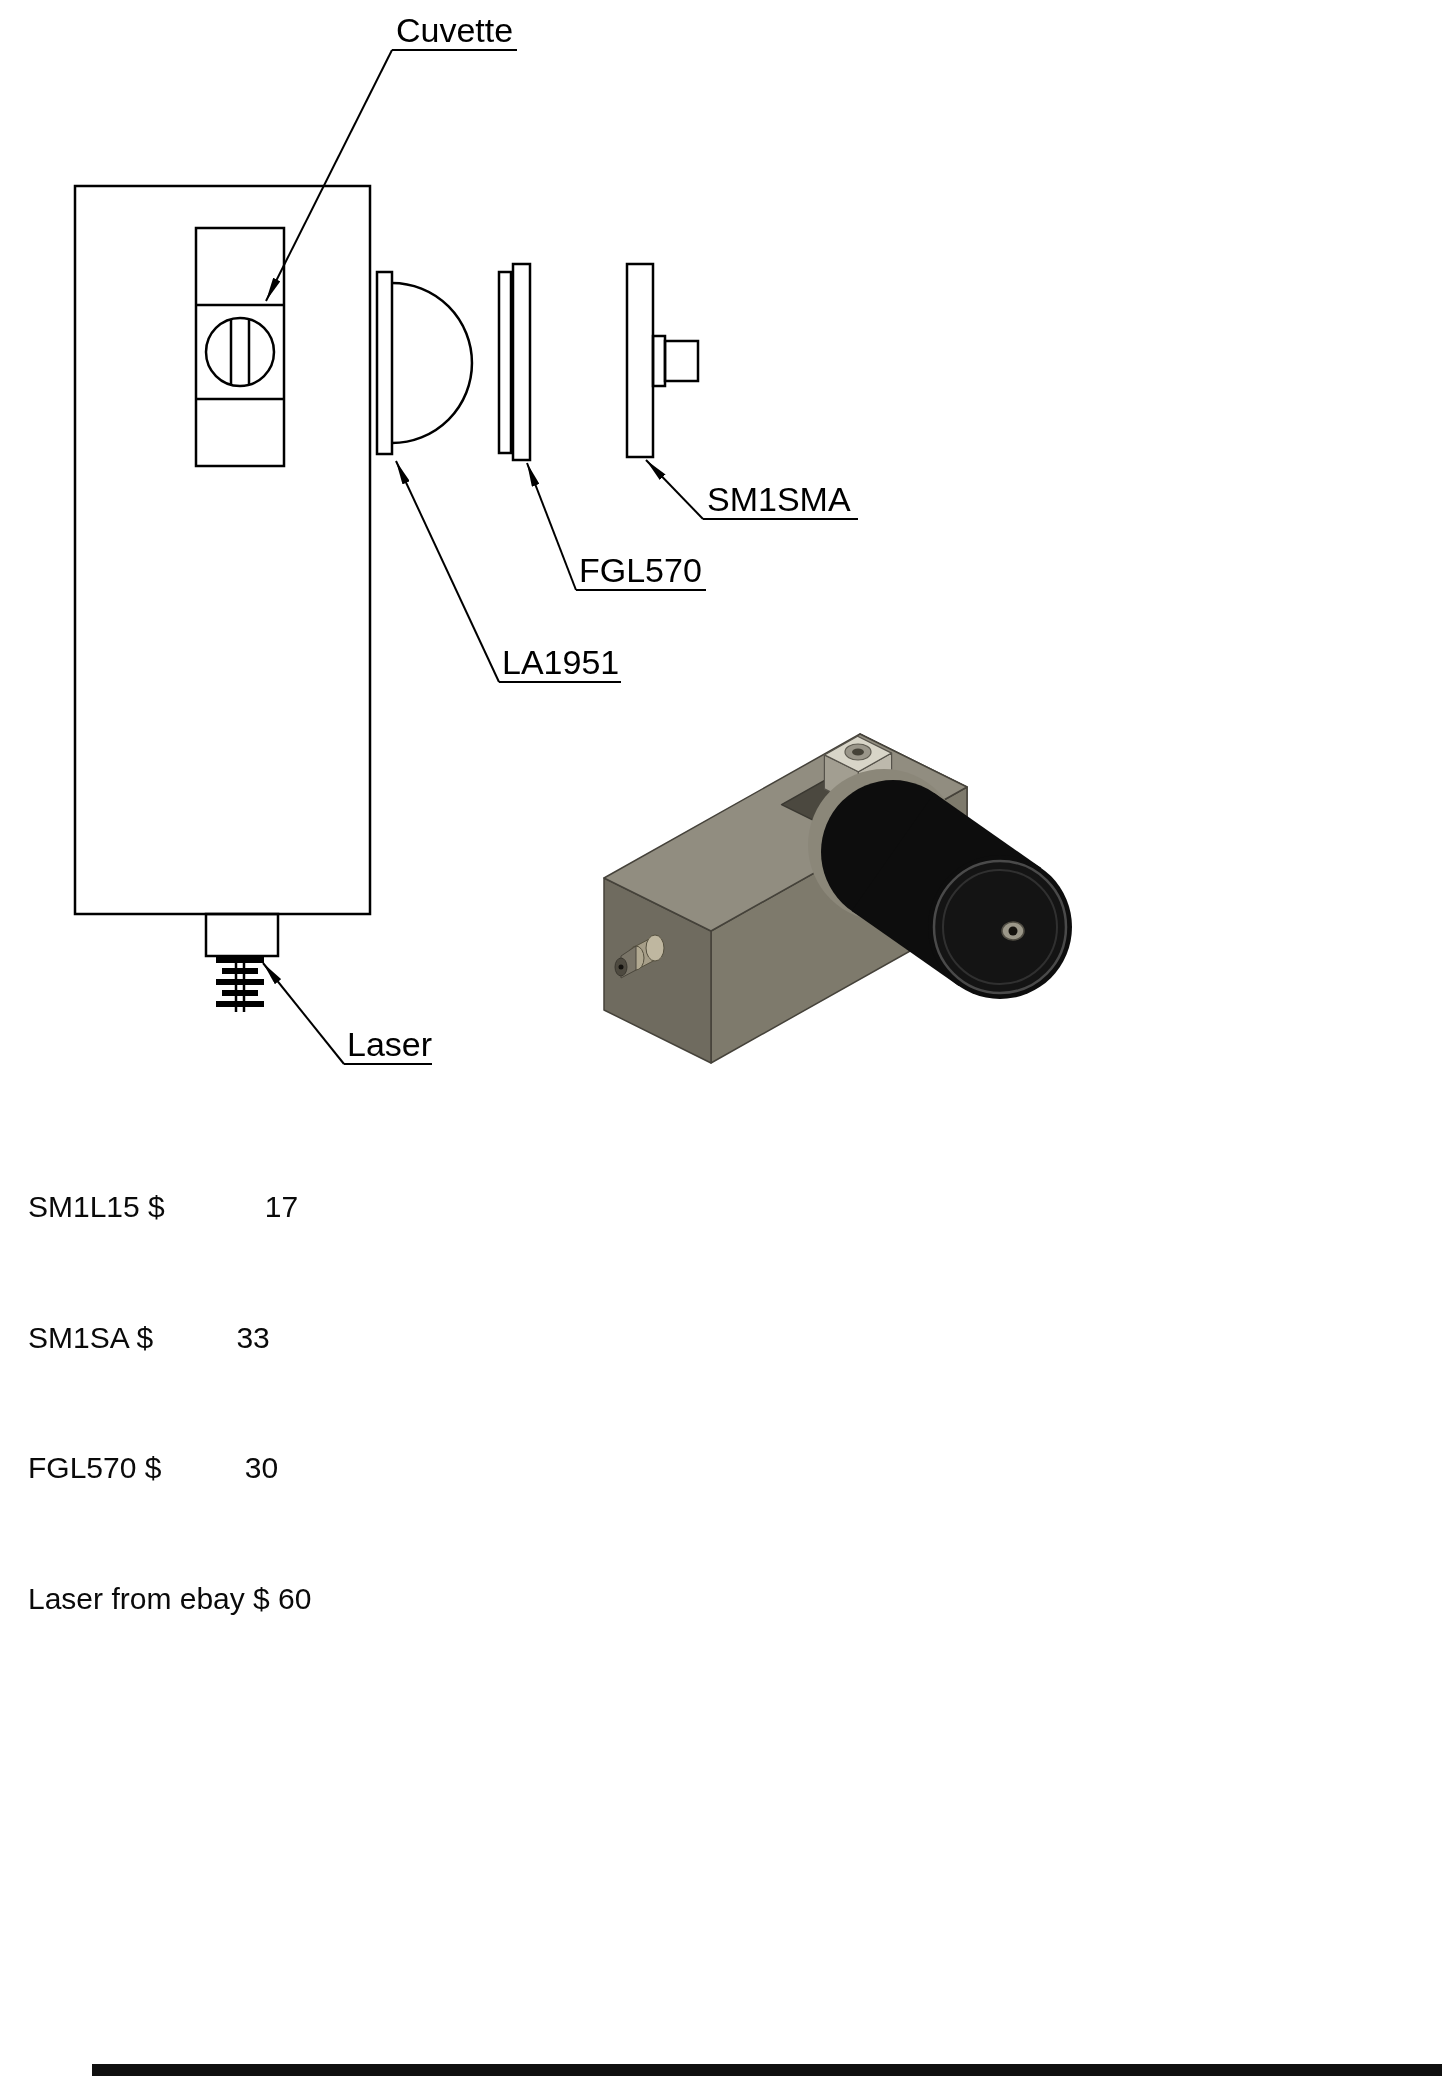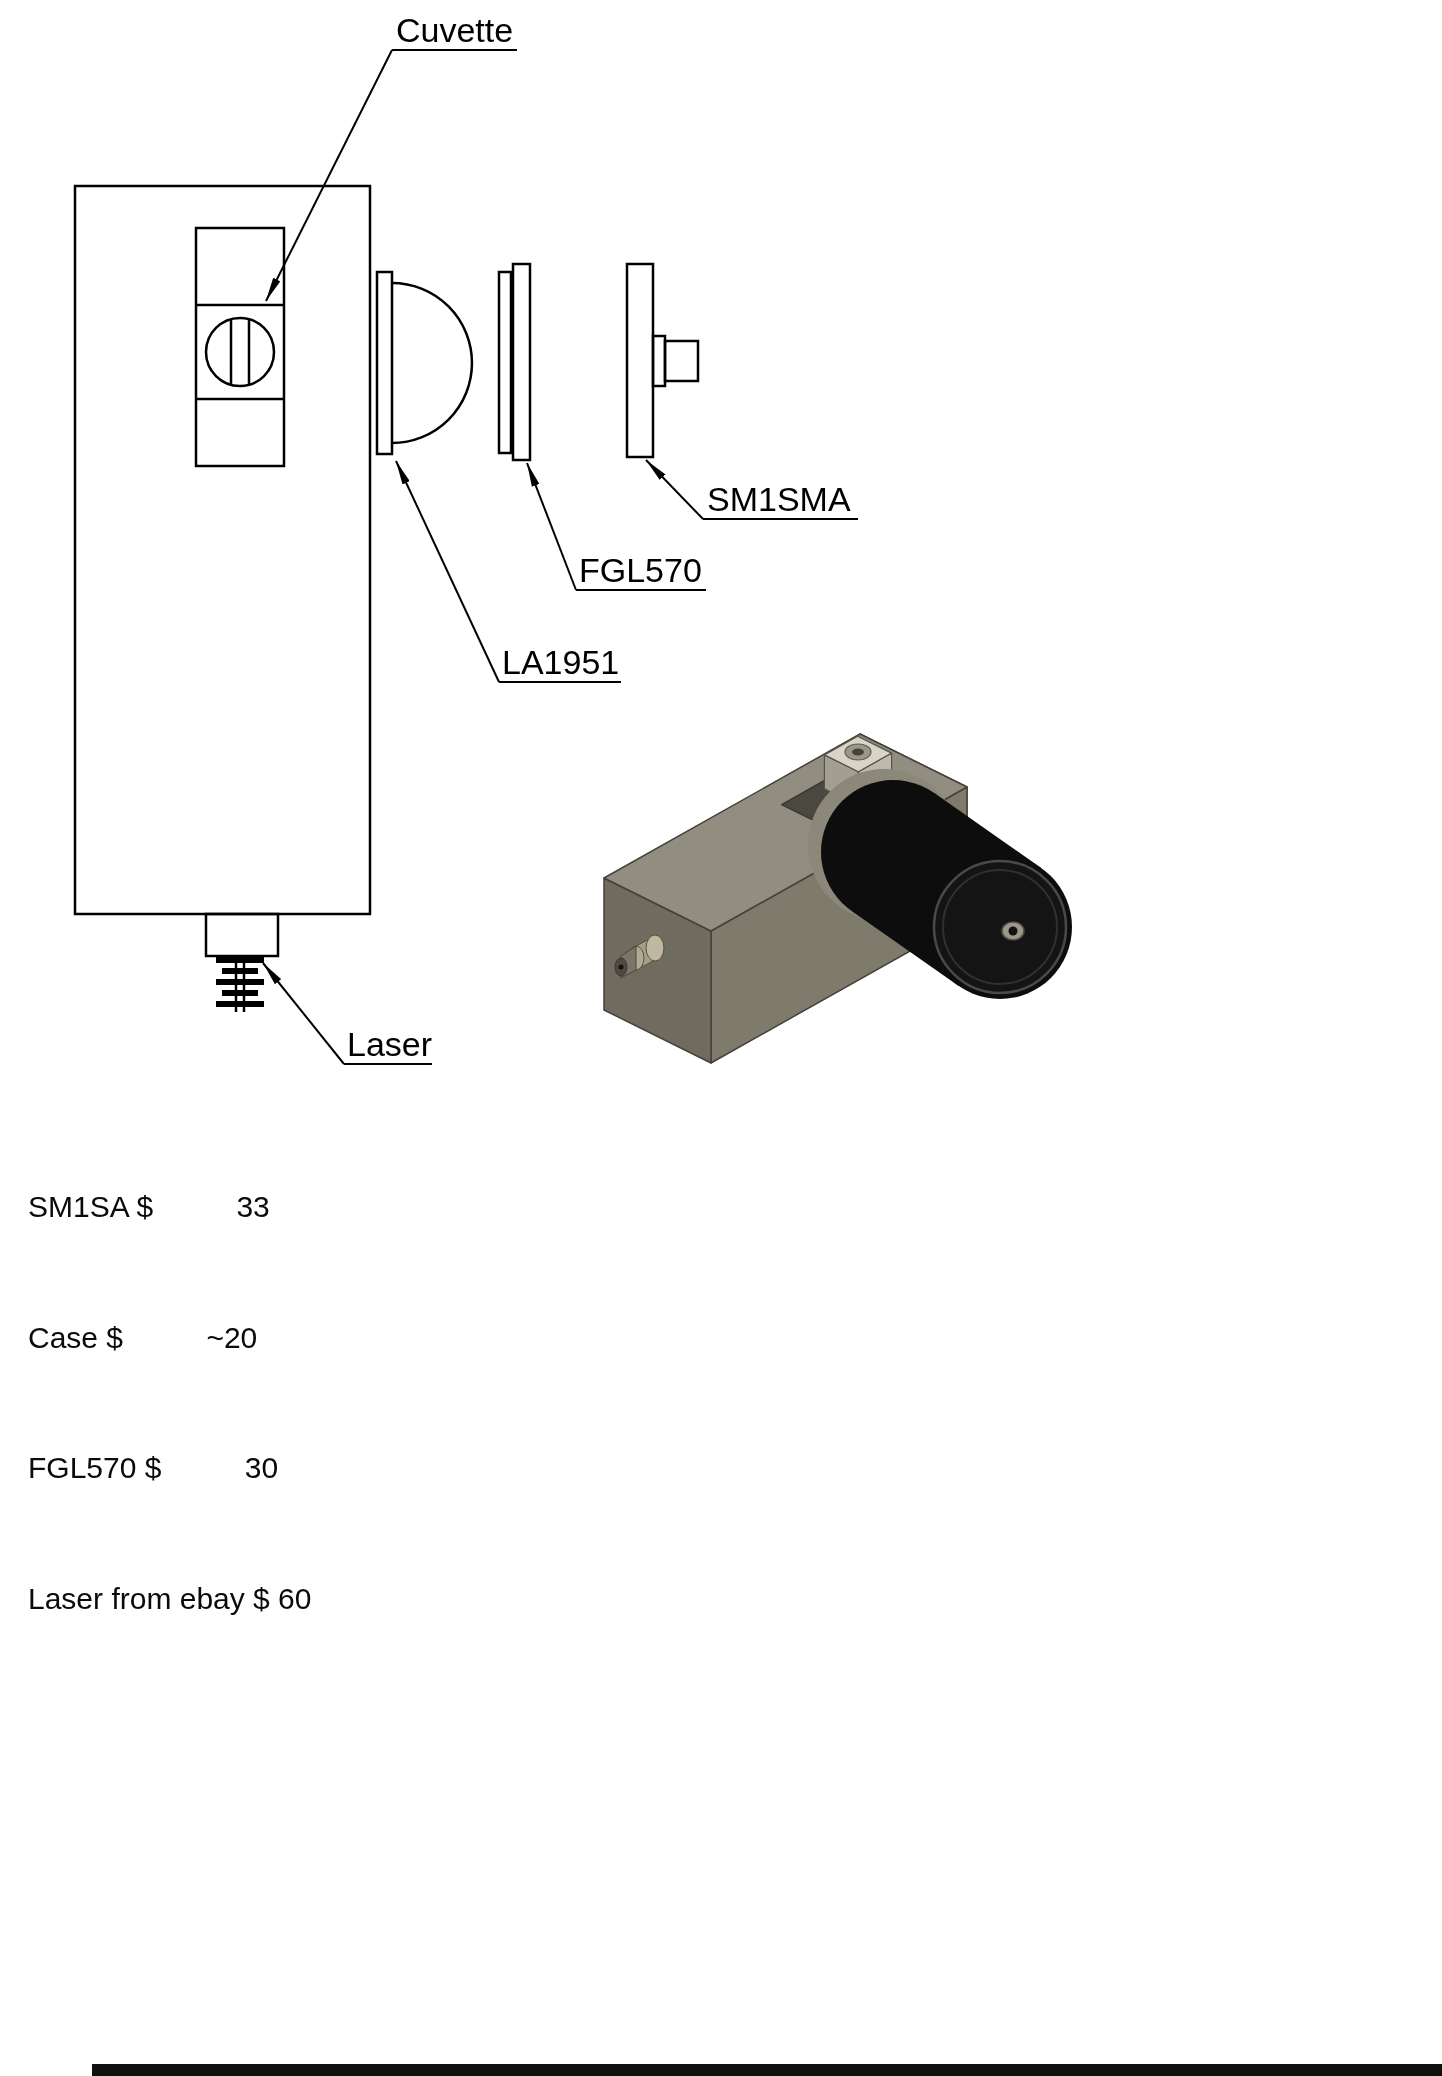--- a/index.html
+++ b/index.html
@@ -131,22 +131,22 @@
         <ellipse cx="636" cy="958" rx="8" ry="12" fill="#b1a991"></ellipse>
         <polygon points="636,946 636,970 621,978 621,956" fill="#7a7568" stroke="#4a463c"></polygon>
         <ellipse cx="621" cy="967" rx="6" ry="9" fill="#4e4a40" stroke="#3a372f"></ellipse>
         <circle cx="621" cy="967" r="2.5" fill="#14120e" stroke="none"></circle>
       </g>
     </g>
   </svg>
 
   
   <div class="parts">
+    <div>SM1L15 $            17</div>
     <div>SM1SA $          33</div>
-    <div>Case $          ~20</div>
     <div>FGL570 $          30</div>
     <div>Laser from ebay $ 60</div>
     
     
   </div>
 
   
   <div class="bottom-bar"></div>
 
 </div>

